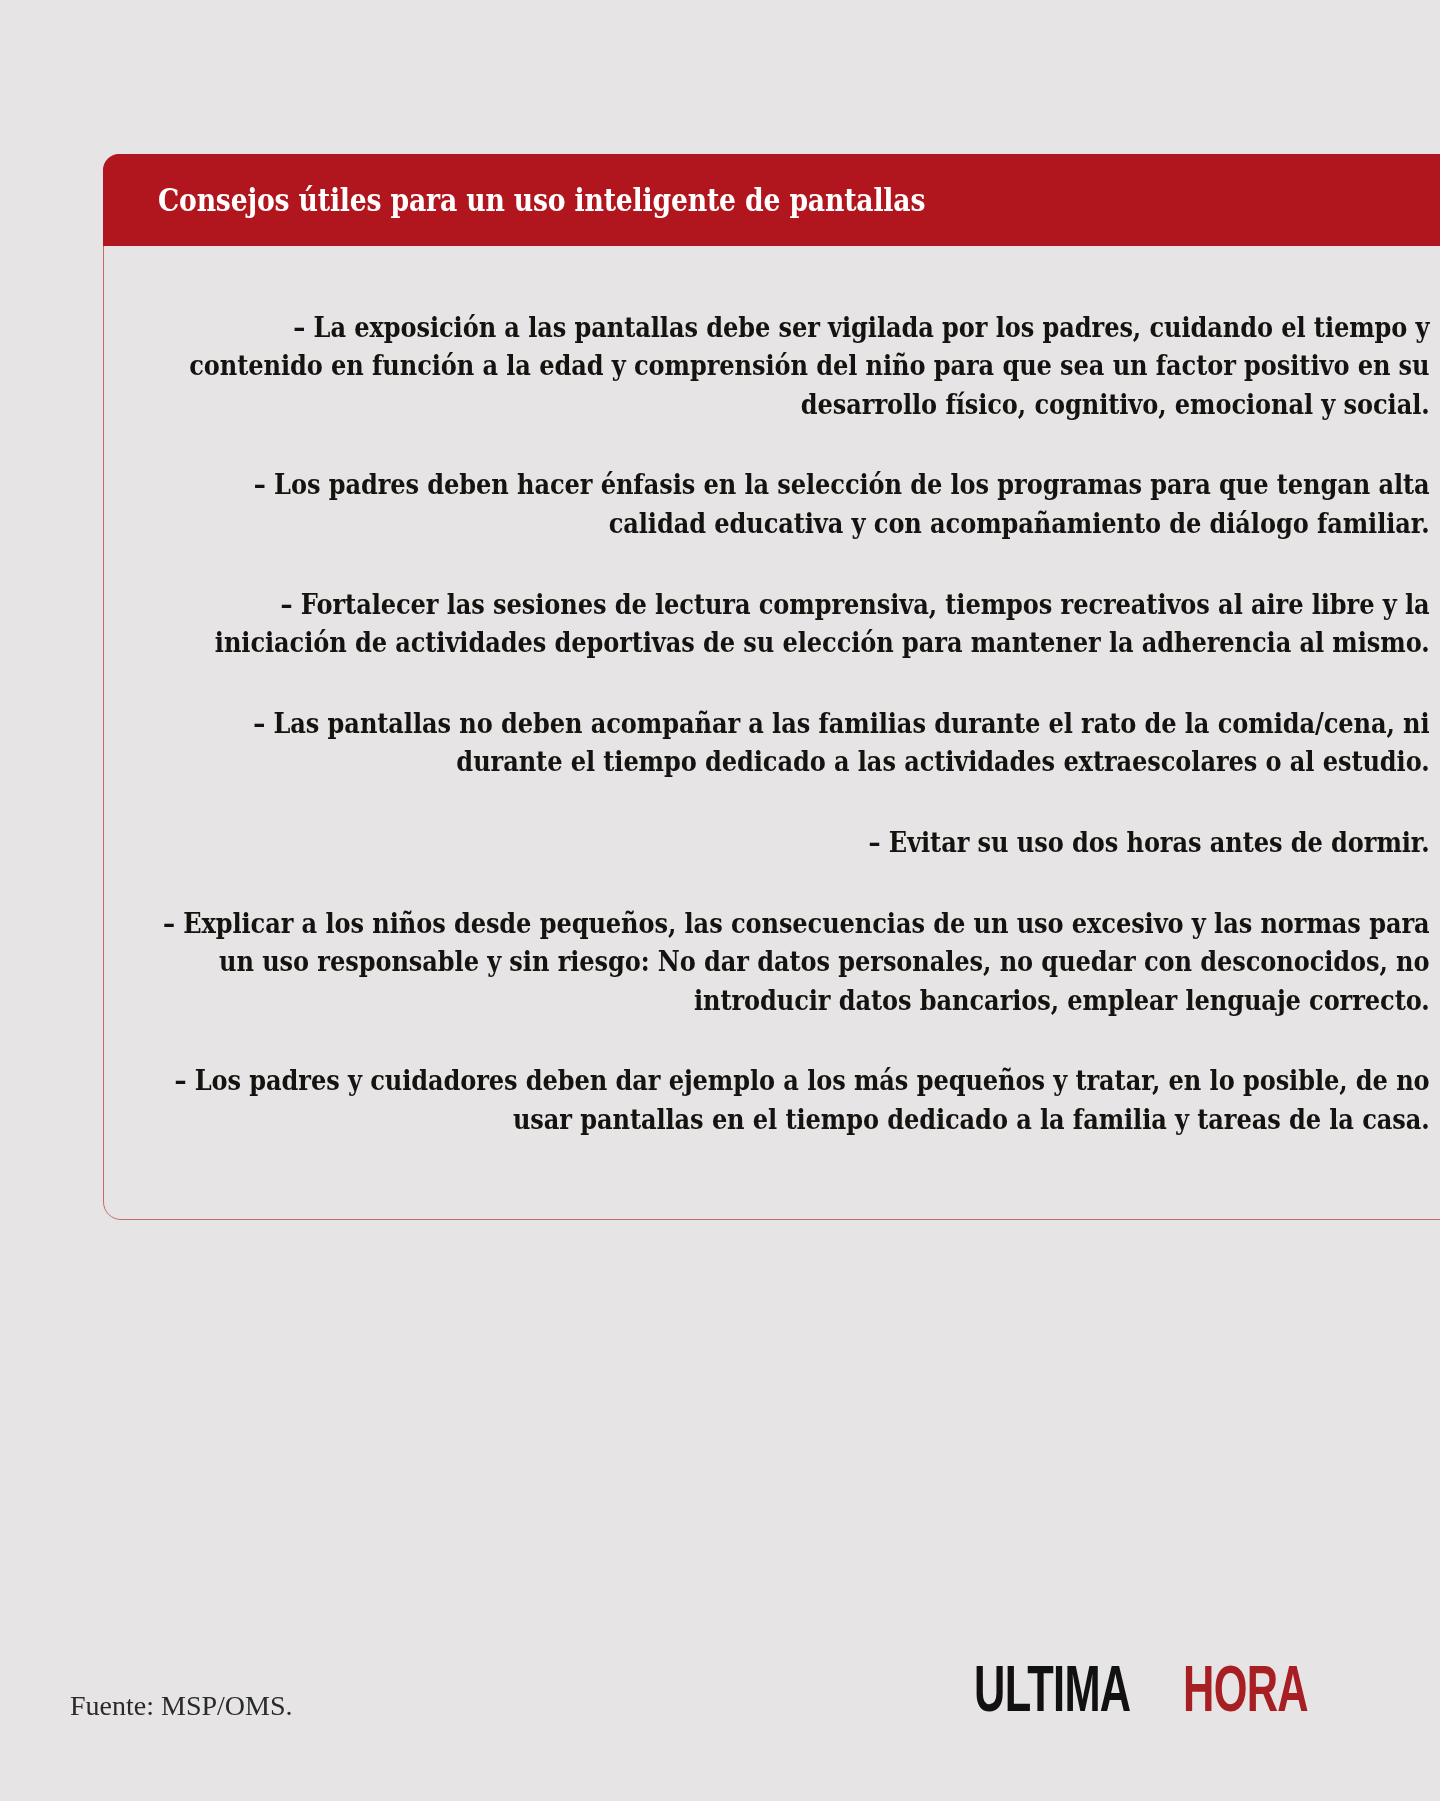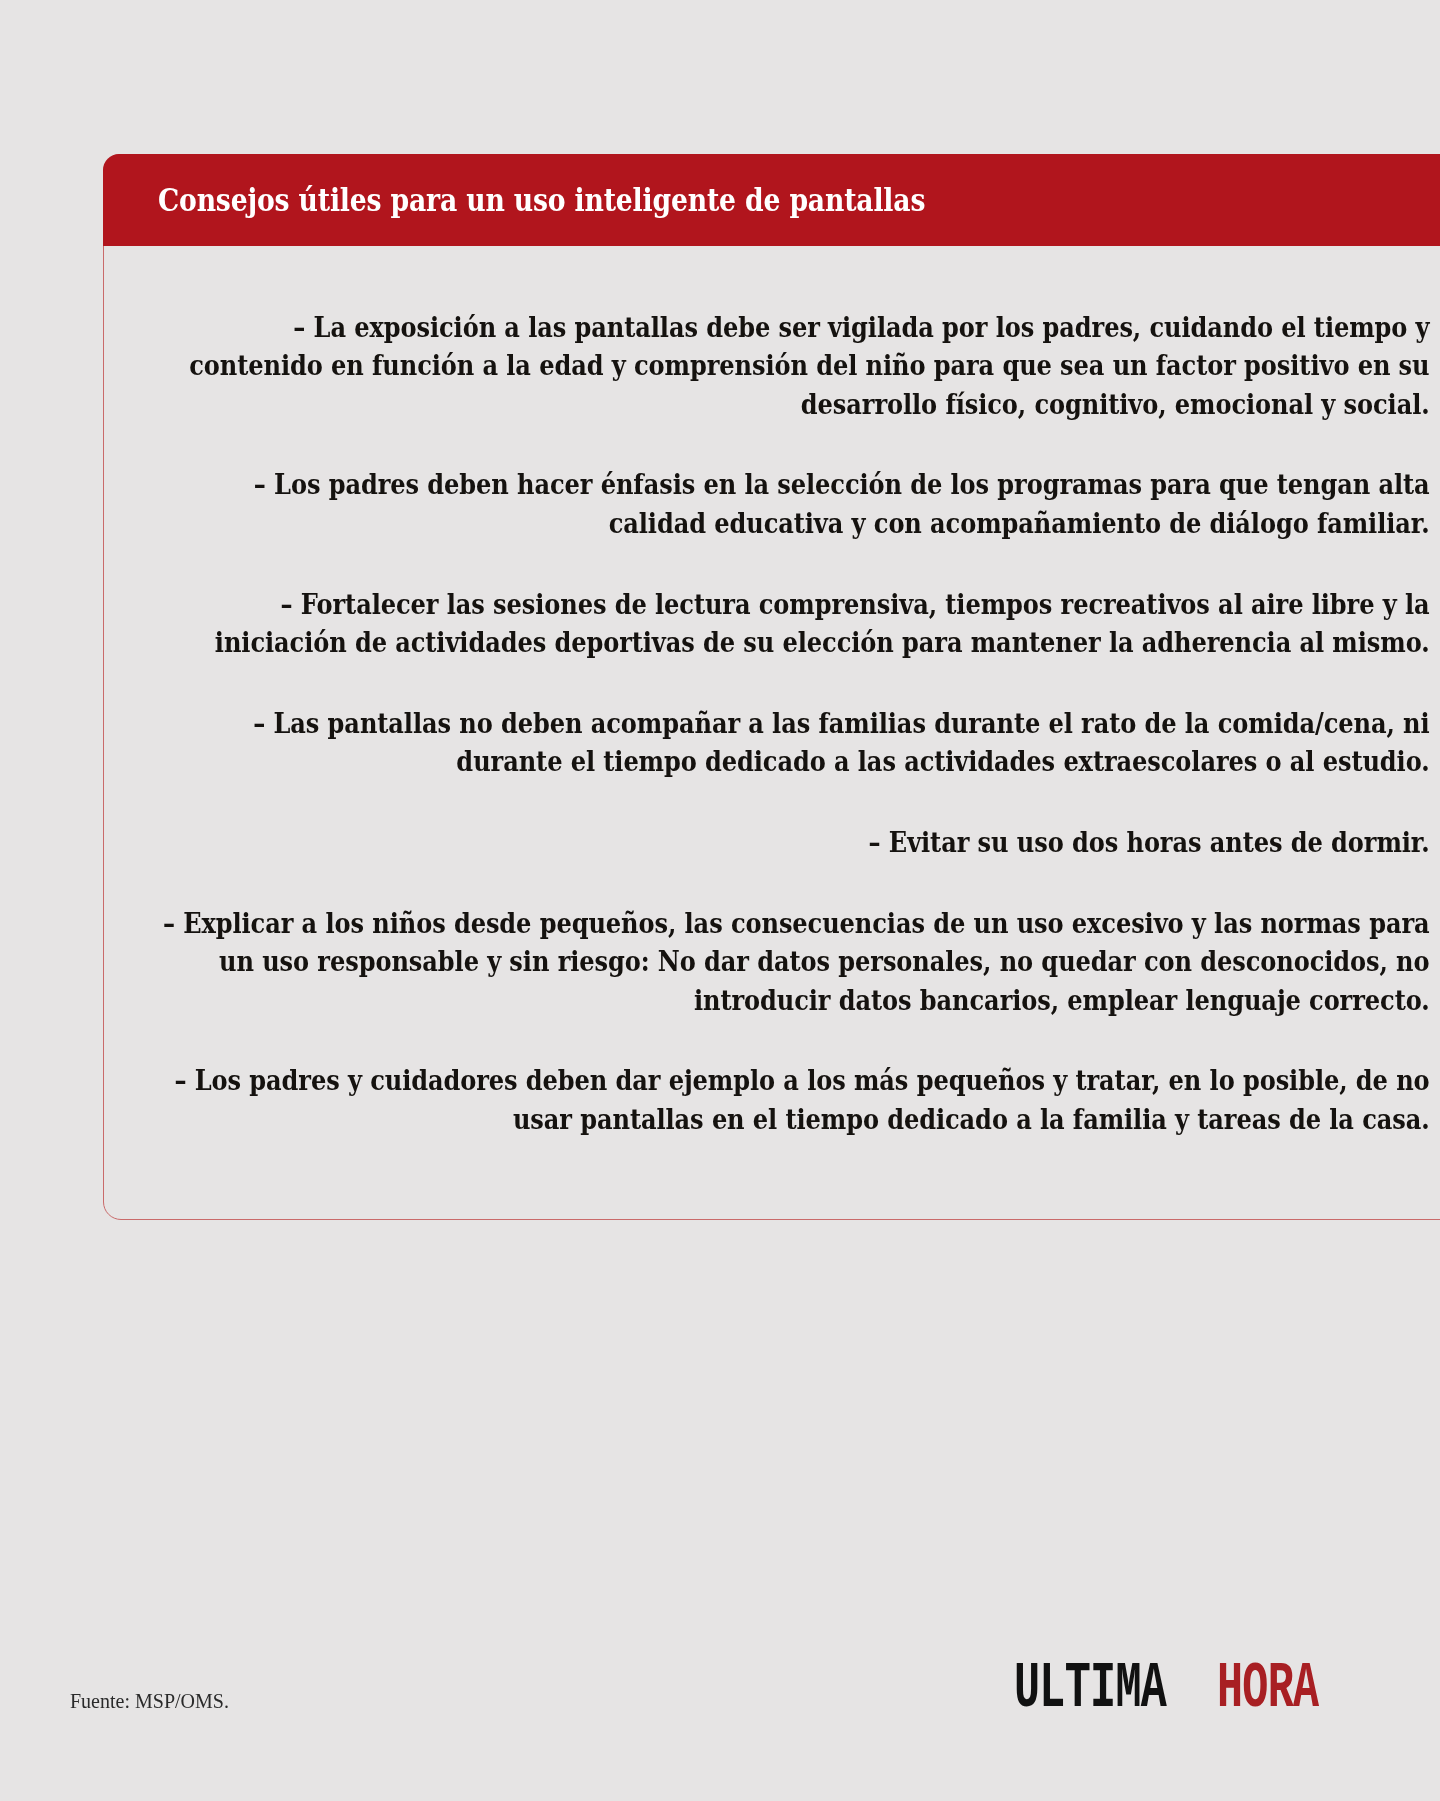--- a/index.html
+++ b/index.html
@@ -84,31 +84,31 @@
     top: 1650px;
     width: 1440px;
     height: 130px;
   }
 
   .source {
     position: absolute;
     left: 70px;
     top: 40px;
     font-family: "Liberation Serif", serif;
-    font-size: 20px;
+    font-size: 28px;
     color: #2a2a2a;
   }
 
   .logo {
     position: absolute;
     right: 78px;
     top: 10px;
     display: flex;
     align-items: center;
-    font-family: Liberation Mono, monospace;
+    font-family: Liberation Sans, sans-serif;
     font-weight: bold;
     font-size: 62px;
     line-height: 1;
     letter-spacing: -1px;
   }
   .logo span {
     display: inline-block;
     transform: scaleX(0.70) scaleY(1.06);
     transform-origin: left bottom;
   }

